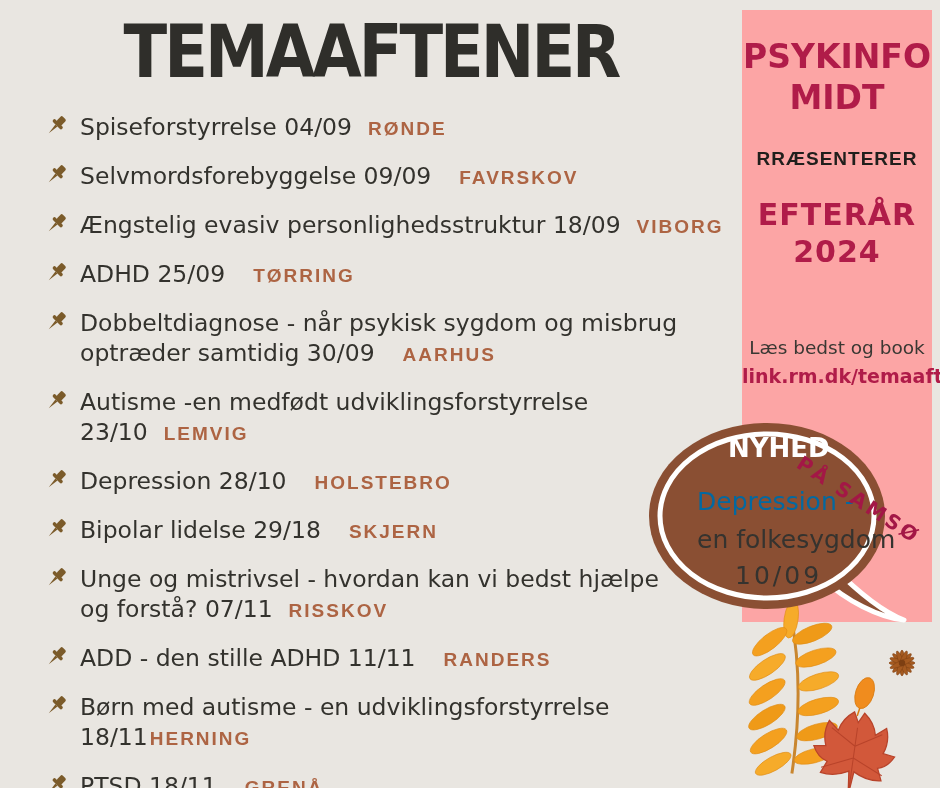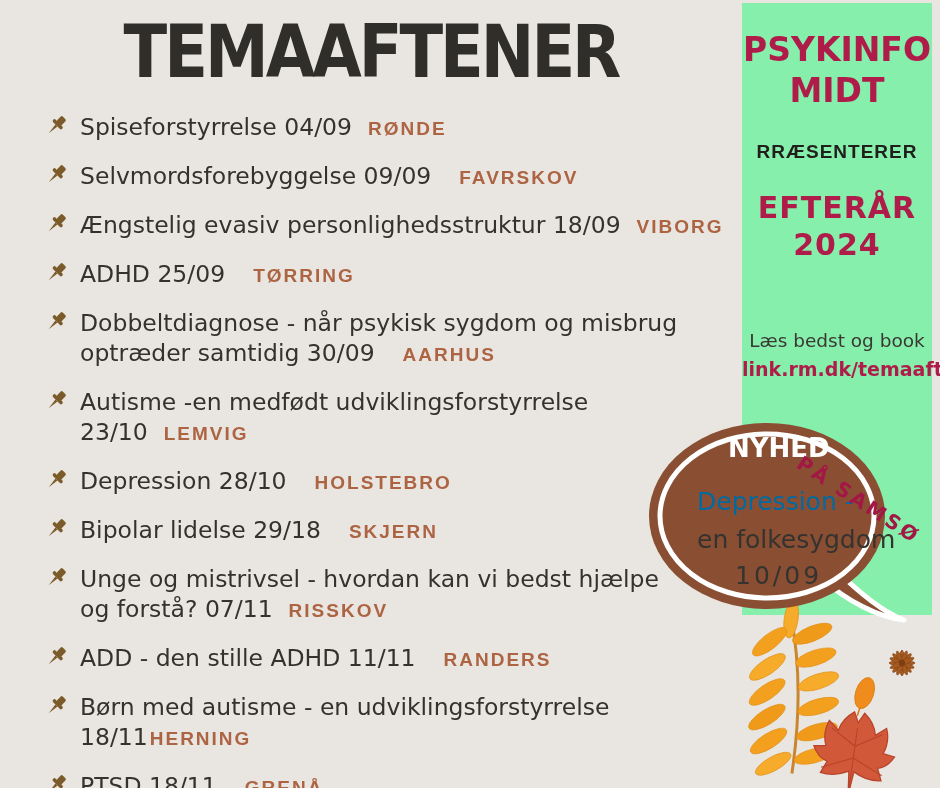--- a/index.html
+++ b/index.html
@@ -25,22 +25,22 @@
   }
   .loc{
     font-family:"Liberation Sans",sans-serif;font-weight:bold;
     font-size:19px;letter-spacing:2px;color:#ad6443;margin-left:16px;
     white-space:nowrap;
   }
   .loc.wide{margin-left:28px;}
   .loc.tight{margin-left:2px;}
   
   .sidebar{
-    position:absolute;left:742px;top:3px;width:190px;height:612px;
-    background:#86efac;text-align:center;
+    position:absolute;left:742px;top:10px;width:190px;height:612px;
+    background:#fca5a5;text-align:center;
   }
   .brand{
     margin-top:26px;color:#b01c49;font-weight:bold;font-size:33px;line-height:41px;
     font-family:"DejaVu Sans",sans-serif;
   }
   .presents{
     margin-top:30px;color:#201f1c;font-weight:bold;font-size:19px;letter-spacing:1px;
     font-family:"Liberation Sans",sans-serif;
   }
   .season{

